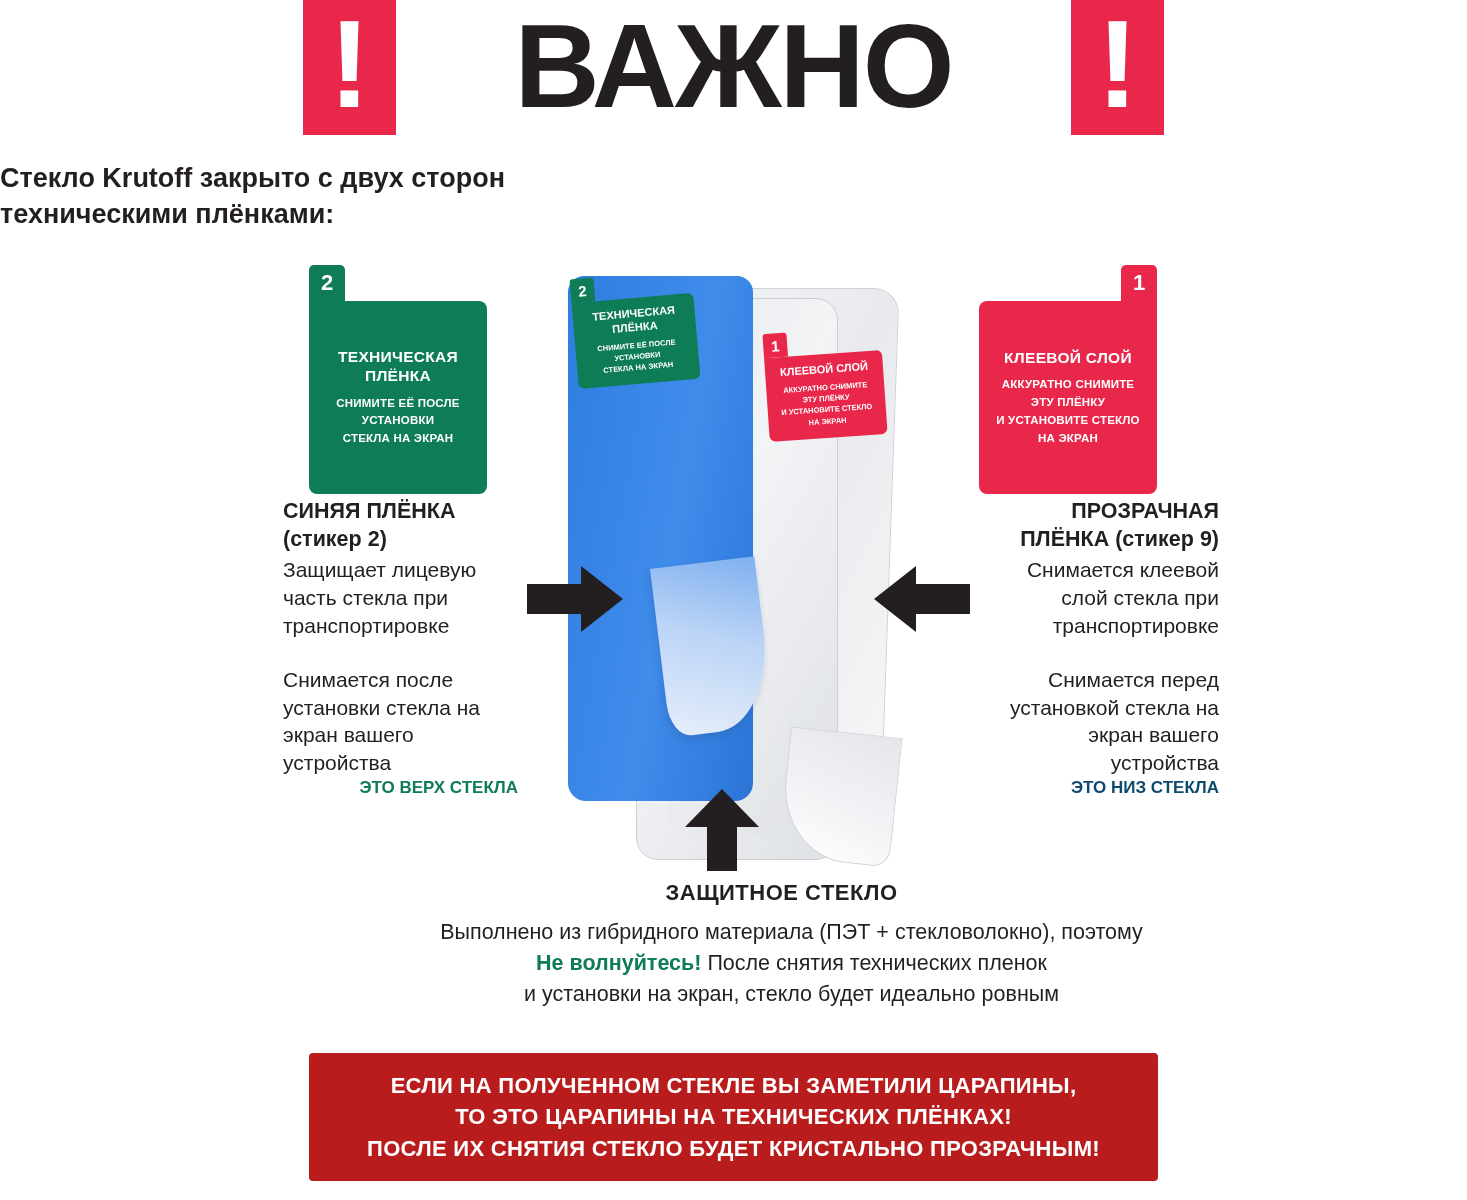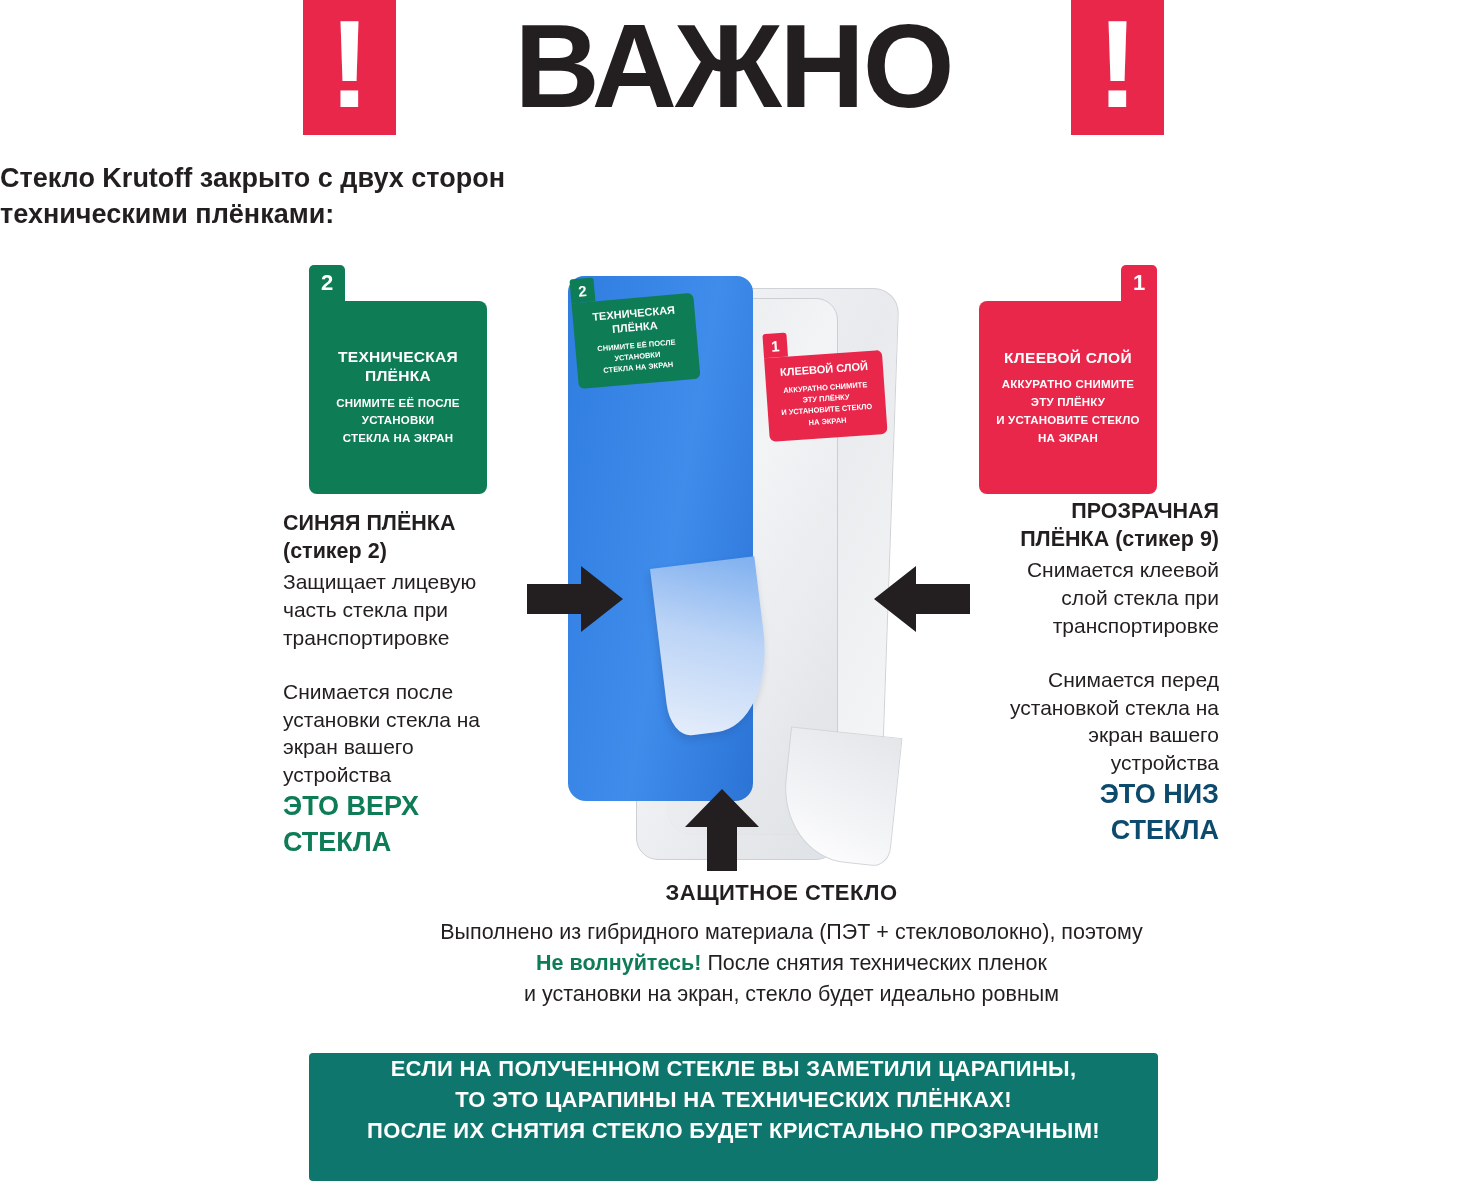--- a/index.html
+++ b/index.html
@@ -225,30 +225,30 @@
 
   
   .arrow { position: absolute; }
   .arrow svg { display: block; }
   #arrow-left  { left: 527px; top: 566px; }
   #arrow-right { left: 874px; top: 566px; }
   #arrow-up    { left: 685px; top: 789px; }
 
   
   .side-text { position: absolute; width: 235px; font-size: 21px; line-height: 1.33; }
-  #text-left  { left: 283px; top: 510px; text-align: left; }
+  #text-left  { left: 283px; top: 498px; text-align: left; }
   #text-right { left: 984px; top: 498px; text-align: right; }
   .side-text .heading {
     font-weight: bold;
     font-size: 21.5px;
     line-height: 1.3;
     margin-bottom: 2px;
   }
   .side-text .para { margin-bottom: 26px; }
-  .side-text .emph { font-weight: bold; font-size: 27px; }
+  .side-text .emph { font-weight: bold; font-size: 17px; text-align: right; }
   .emph.green { color: #0e7c55; }
   .emph.red   { color: #0c4a6e; }
 
   
   .bottom-block {
     position: absolute;
     left: 0;
     top: 880px;
     width: 1467px;
     text-align: center;
@@ -267,27 +267,27 @@
   }
   .bottom-block .bline .green-b { color: #0e7c55; font-weight: bold; }
 
   
   .banner {
     position: absolute;
     left: 309px;
     top: 1053px;
     width: 849px;
     height: 128px;
-    background: #0f766e;
+    background: #b91c1c;
     border-radius: 4px;
     color: #ffffff;
     display: flex;
     flex-direction: column;
     align-items: center;
-    justify-content: flex-start;
+    justify-content: center;
     text-align: center;
   }
   .banner .bl {
     font-size: 22px;
     font-weight: bold;
     line-height: 1.42;
     letter-spacing: .3px;
   }
 </style>
 </head>

